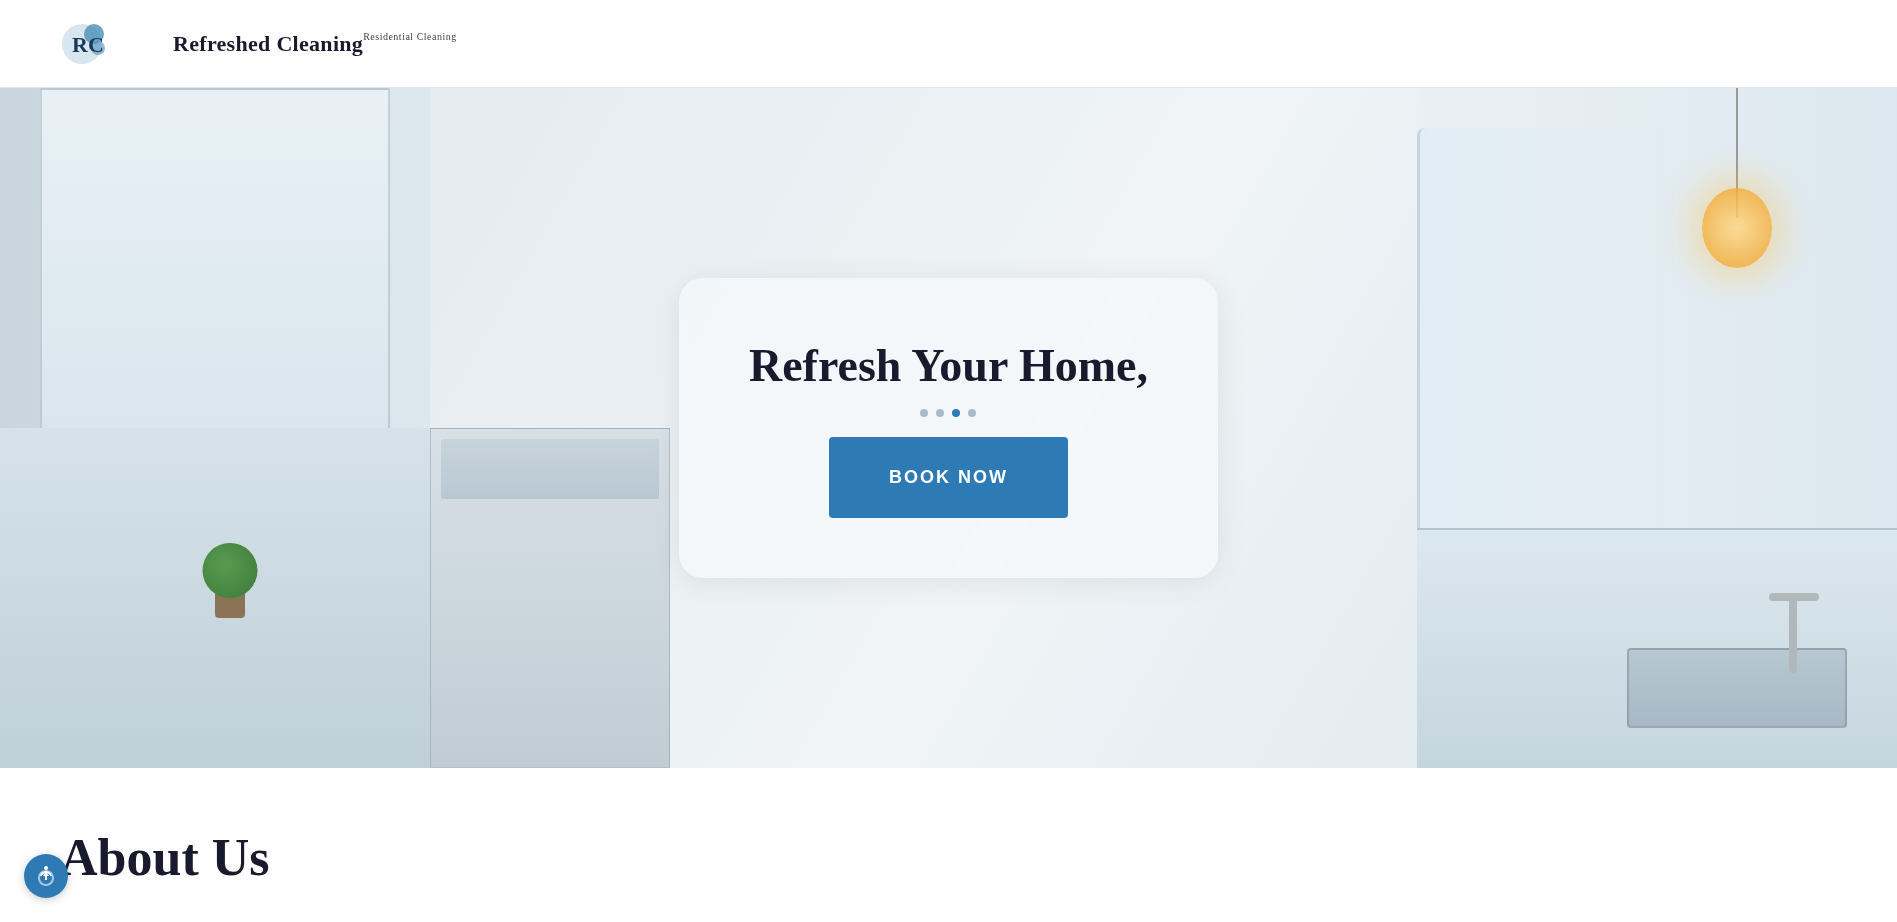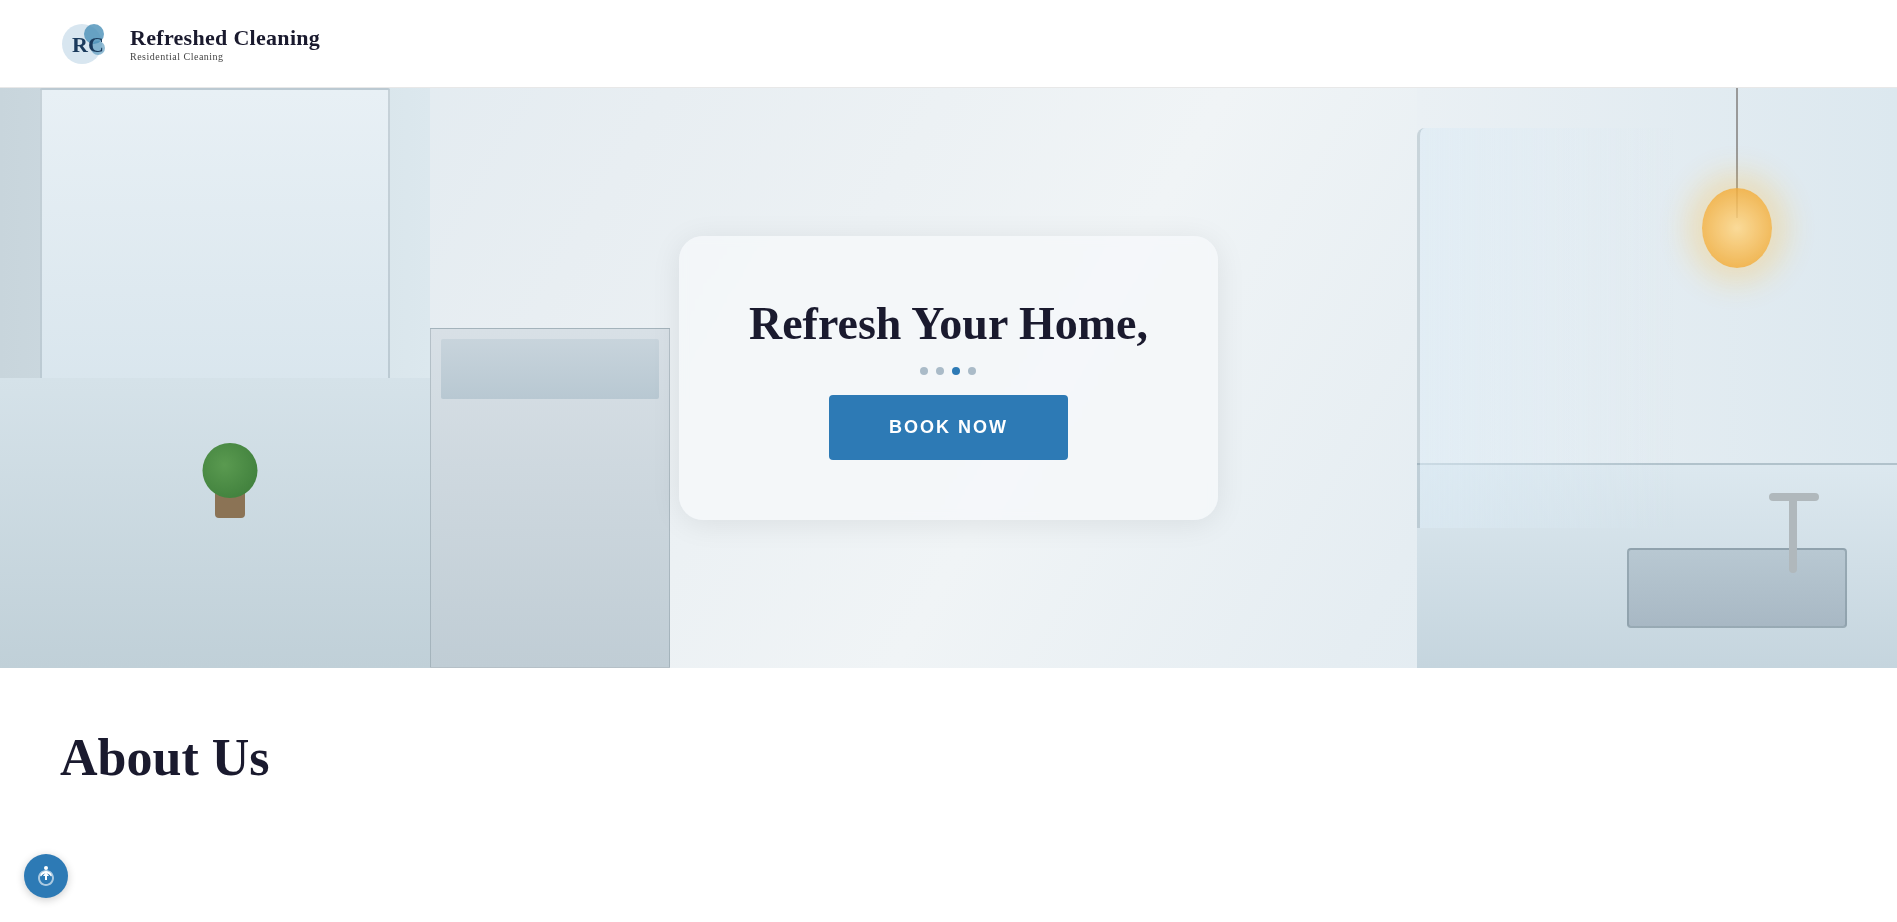--- a/index.html
+++ b/index.html
@@ -17,21 +17,22 @@
       position: relative;
       z-index: 10;
     }
     .logo-area {
       display: flex;
       align-items: center;
       gap: 14px;
     }
     .logo-text-group {
       display: flex;
-      flex-direction: column;
+      flex-direction: row;
+      margin-left: 43px;
     }
     .logo-brand {
       font-size: 22px;
       font-weight: 700;
       color: #1a1a2e;
       font-family: Georgia, serif;
       letter-spacing: 0.3px;
     }
     .logo-sub {
       font-size: 10px;
@@ -51,21 +52,21 @@
       font-family: Arial, sans-serif;
       font-weight: 400;
       letter-spacing: 0.2px;
       cursor: pointer;
     }
 
     
     .hero {
       position: relative;
       width: 100%;
-      height: 580px;
+      height: 680px;
       overflow: hidden;
       display: flex;
       align-items: center;
       justify-content: center;
     }
     
     .kitchen-scene {
       position: absolute;
       inset: 0;
       background: linear-gradient(120deg, #dde8ef 0%, #e8eef2 30%, #f0f4f6 55%, #e5edf2 75%, #dde8ef 100%);
@@ -240,21 +241,21 @@
       margin-left: auto;
       margin-right: auto;
     }
     .book-now-btn {
       display: inline-block;
       background: #2d7ab5;
       color: #fff;
       font-size: 18px;
       font-weight: 700;
       letter-spacing: 2px;
-      padding: 22px 60px;
+      padding: 30px 60px;
       border-radius: 4px;
       cursor: pointer;
       border: none;
       text-transform: uppercase;
       font-family: Arial, sans-serif;
     }
 
     
     .about-section {
       padding: 60px 60px 40px;

